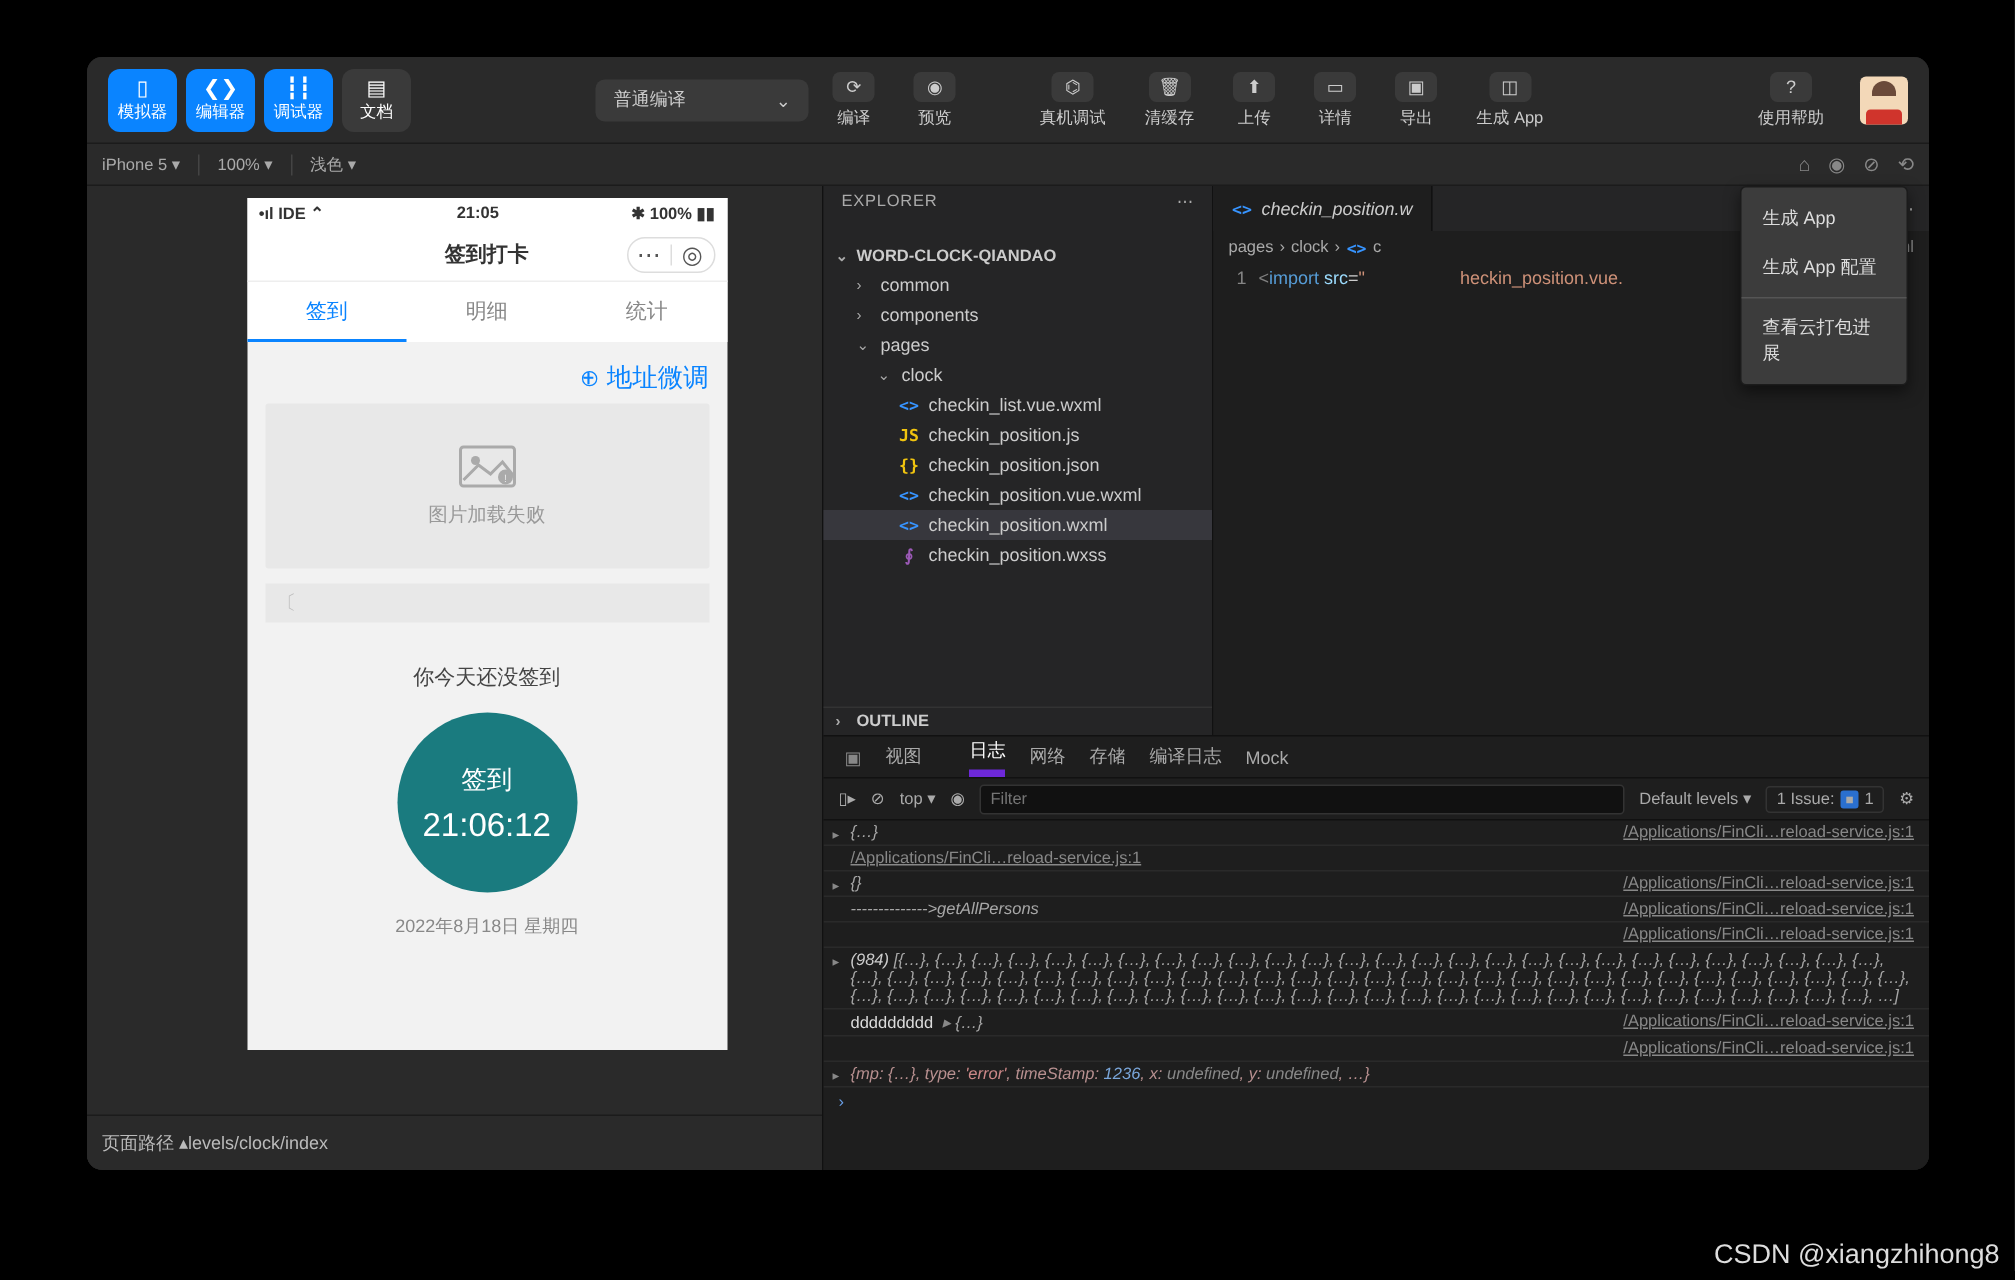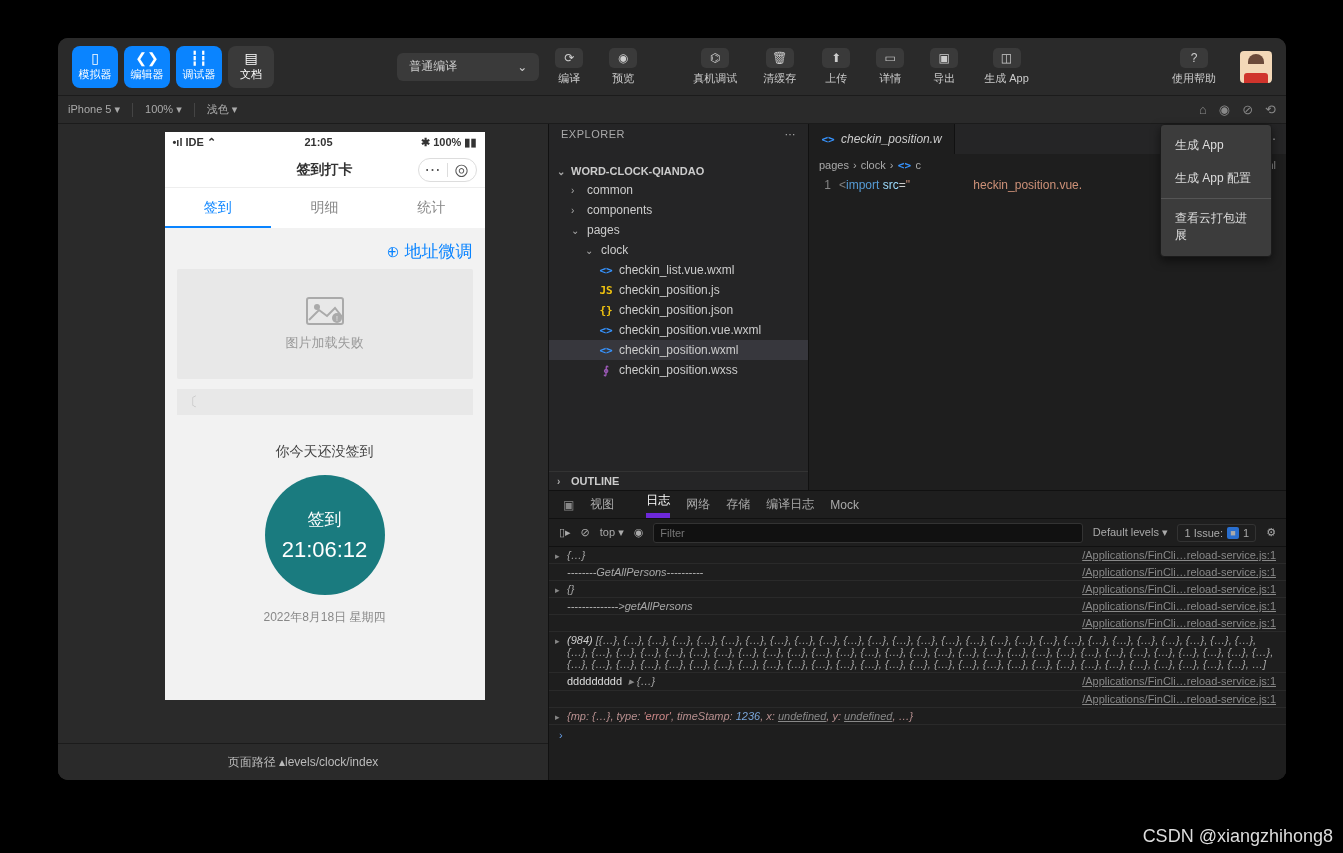--- a/index.html
+++ b/index.html
@@ -44,21 +44,21 @@
 .adjust-link { text-align: right; color: #0a84ff; font-size: 17px; margin-bottom: 6px; }
 .img-fail { background: #e8e8e8; height: 110px; display: flex; flex-direction: column; align-items: center; justify-content: center; color: #999; gap: 8px; border-radius: 2px; }
 .img-fail svg { width: 40px; height: 30px; }
 .signal-bar { background: #e8e8e8; margin-top: 10px; height: 26px; display: flex; align-items: center; padding: 0 8px; color: #bbb; }
 .ph-main { margin-top: 28px; display: flex; flex-direction: column; align-items: center; gap: 14px; }
 .not-signed { color: #444; font-size: 14px; }
 .sign-circle { width: 120px; height: 120px; border-radius: 50%; background: #1a7b7f; color: #fff; display: flex; flex-direction: column; align-items: center; justify-content: center; gap: 6px; }
 .sign-circle .lbl { font-size: 17px; }
 .sign-circle .tm { font-size: 22px; }
 .ph-date { color: #888; font-size: 12px; }
-.sim-footer { height: 28px; background: #2a2a2a; border-top: 1px solid #1b1b1b; display: flex; align-items: center; padding: 18px 10px; color: #bbb; font-size: 12px; gap: 0; justify-content: center; }
+.sim-footer { height: 28px; background: #2a2a2a; border-top: 1px solid #1b1b1b; display: flex; align-items: center; padding: 18px 10px; color: #bbb; font-size: 12px; gap: 0; }
 
 .editor-pane { flex: 1; display: flex; flex-direction: column; background: #1e1e1e; border-left: 1px solid #111; min-width: 0; }
 .editor-top { flex: 1; display: flex; min-height: 0; }
 .explorer { width: 260px; background: #252526; border-right: 1px solid #111; display: flex; flex-direction: column; font-size: 12px; color: #ccc; }
 .expl-hdr { height: 30px; display: flex; align-items: flex-start; justify-content: space-between; padding: 0 12px; color: #aaa; font-size: 11px; letter-spacing: 0.5px; }
 .expl-section { padding: 4px 0; }
 .expl-title { display: flex; align-items: center; gap: 4px; padding: 3px 8px; font-weight: 600; font-size: 11px; cursor: pointer; }
 .expl-item { display: flex; align-items: center; gap: 6px; padding: 3px 8px 3px 22px; cursor: pointer; white-space: nowrap; }
 .expl-item.d2 { padding-left: 36px; } .expl-item.d3 { padding-left: 50px; }
 .expl-item.sel { background: #37373d; }
@@ -85,21 +85,21 @@
 .cons-filter { flex: 1; }
 .cons-filter input { width: 100%; background: #111; border: 1px solid #333; border-radius: 3px; height: 20px; color: #ccc; padding: 0 6px; font-size: 11px; }
 .cons-badge { border: 1px solid #333; border-radius: 3px; padding: 2px 6px; display: flex; align-items: center; gap: 4px; }
 .cons-badge .sq { width: 12px; height: 12px; background: #2a6fcf; border-radius: 2px; display: inline-flex; align-items: center; justify-content: center; font-size: 9px; }
 .cons-body { flex: 1; overflow: hidden; font-family: "Menlo", monospace; font-size: 11px; color: #bababa; }
 .log-row { display: flex; padding: 2px 10px 2px 18px; border-bottom: 1px solid #2a2a2a; position: relative; gap: 8px; }
 .log-row .tri { position: absolute; left: 6px; top: 4px; color: #888; font-size: 9px; }
 .log-msg { flex: 1; font-style: italic; color: #a7a7a7; word-break: break-all; }
 .log-src { color: #888; text-decoration: underline; font-style: normal; white-space: nowrap; }
 .log-row.err .log-msg { color: #b89090; }
-.tok-num { color: #7aa6da; font-style: italic; } .tok-err { color: #c88; } .tok-undef { color: #888; text-decoration: underline; }
+.tok-num { color: #7aa6da; font-style: italic; } .tok-err { color: #c88; } .tok-undef { color: #888; }
 .prompt-row { padding: 4px 10px; color: #6aa0e8; }
 .watermark { position: absolute; right: 10px; bottom: 6px; color: #ddd; font-size: 18px; font-family: sans-serif; }
 </style>
 </head>
 <body>
 
 <div class="app-window">
 
 
   <div class="toolbar">
@@ -362,21 +362,20 @@
             </div>
           <span>⚙</span>
         </div>
         <div class="cons-body">
           <div class="log-row">
               <span class="tri">▸</span>
               <span class="log-msg">{…}</span>
               <span class="log-src">/Applications/FinCli…reload-service.js:1</span>
             </div>
           <div class="log-row">
-              <span class="log-msg">--------GetAllPersons----------</span>
               <span class="log-src">/Applications/FinCli…reload-service.js:1</span>
             </div>
           <div class="log-row">
               <span class="tri">▸</span>
               <span class="log-msg">{}</span>
               <span class="log-src">/Applications/FinCli…reload-service.js:1</span>
             </div>
           <div class="log-row">
               <span class="log-msg">--------------&gt;getAllPersons</span>
               <span class="log-src">/Applications/FinCli…reload-service.js:1</span>

